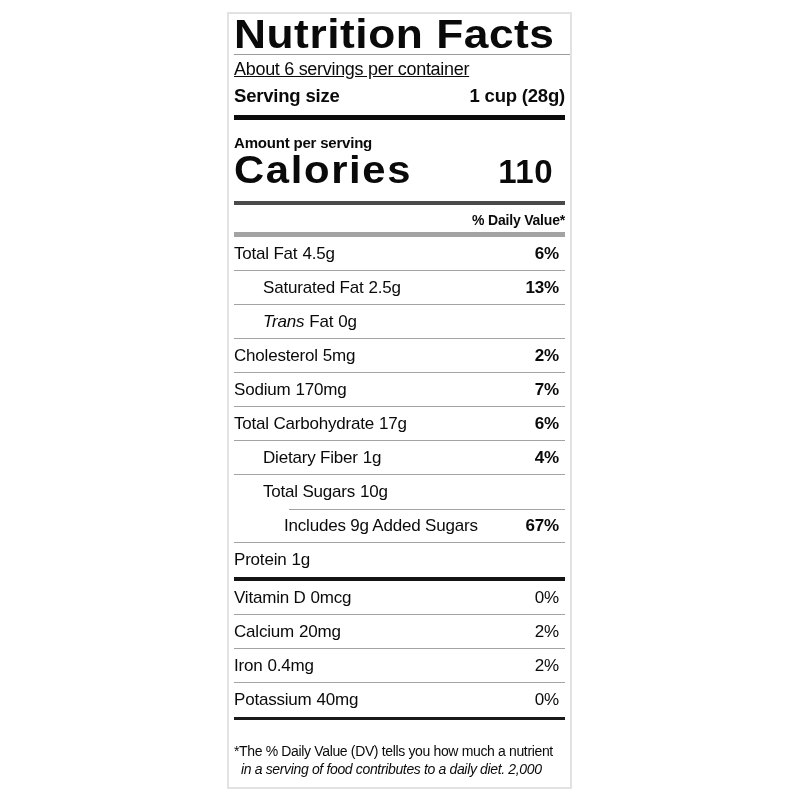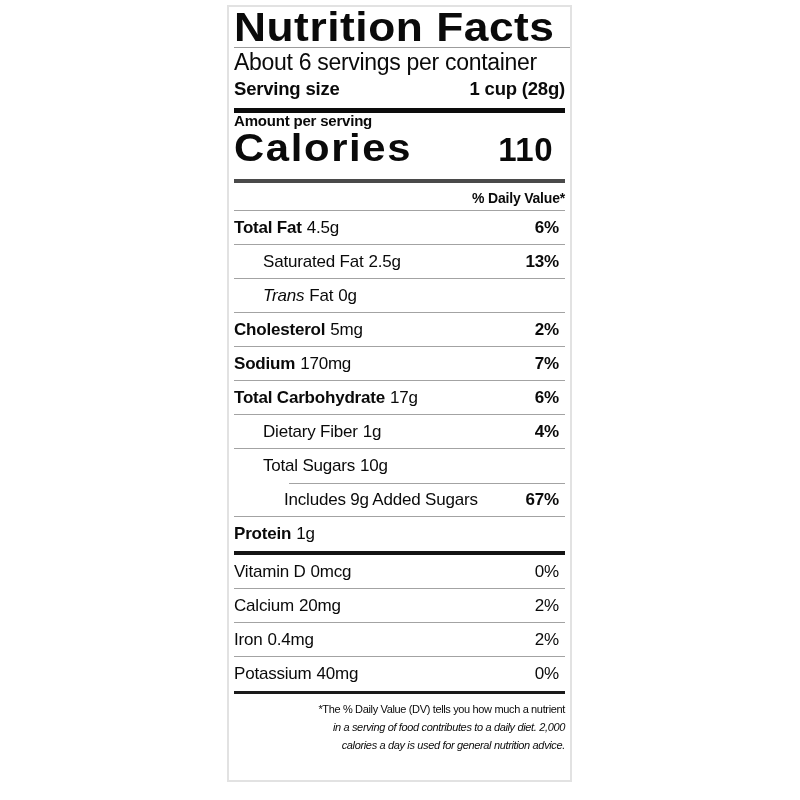--- a/index.html
+++ b/index.html
@@ -7,21 +7,21 @@
     padding: 0;
     width: 800px;
     height: 800px;
     background: #ffffff;
     font-family: "Liberation Sans", "DejaVu Sans", sans-serif;
     color: #0a0a0a;
   }
   .panel {
     position: absolute;
     left: 227px;
-    top: 5px;
+    top: 12px;
     width: 345px;
     height: 777px;
     box-sizing: border-box;
     background: #ffffff;
     border: 2px solid #e2e2e2;
     padding: 0 5px;
     overflow: hidden;
   }
   .title {
     margin: 0;
@@ -29,25 +29,26 @@
     font-weight: bold;
     letter-spacing: 0.5px;
     line-height: 40px;
     height: 40px;
     white-space: nowrap;
     border-bottom: 1px solid #9c9c9c;
     transform: scaleX(1.08);
     transform-origin: left center;
   }
   .servings {
-    font-size: 23px;
+    font-size: 18px;
     letter-spacing: -0.3px;
     padding-top: 4px;
     height: 20px;
     line-height: 20px;
+    text-decoration: underline;
   }
   .ss-row {
     display: flex;
     justify-content: space-between;
     align-items: flex-end;
     font-weight: bold;
     font-size: 18.5px;
     letter-spacing: -0.2px;
     padding-top: 3px;
     height: 27px;
@@ -55,21 +56,21 @@
   }
   .bar { background: #0c0c0c; }
   .bar1 { height: 5px; margin-top: 6px; }
   .bar2 { height: 4px; margin-top: 9px; background: #4a4a4a; }
   .bar3 { height: 4px; background: #141414; }
   .bar4 { height: 3px; background: #1a1a1a; }
   .aps {
     font-weight: bold;
     font-size: 15px;
     letter-spacing: -0.2px;
-    padding-top: 0;
+    padding-top: 15px;
     height: 16px;
     line-height: 16px;
   }
   .cal-row {
     display: flex;
     justify-content: space-between;
     align-items: baseline;
     height: 41px;
     gap: 48px;
   }
@@ -90,57 +91,56 @@
     margin-right: 12px;
   }
   .dv-header {
     text-align: right;
     font-weight: bold;
     font-size: 14px;
     letter-spacing: -0.2px;
     padding-top: 7px;
     height: 20px;
     line-height: 16px;
-    border-bottom: 1px solid #a3a3a3;
+    border-bottom: 5px solid #a3a3a3;
   }
   .row {
     display: flex;
     justify-content: space-between;
     align-items: center;
     height: 34px;
     box-sizing: border-box;
     border-bottom: 1px solid #a3a3a3;
     font-size: 17px;
     letter-spacing: -0.2px;
     position: relative;
   }
   .row.nb { border-bottom: none; }
   .nm { white-space: nowrap; }
   .ind1 .nm { padding-left: 29px; }
   .ind2 .nm { padding-left: 50px; }
   .amt { margin-left: 5px; }
   .dv { font-weight: bold; margin-right: 6px; }
   .dv.reg { font-weight: normal; }
-  .b { font-weight: bold; margin-top: 8px; }
+  .b { font-weight: normal; margin-top: 8px; }
   .it { font-style: italic; }
   .partial::before {
     content: "";
     position: absolute;
     top: 0;
     left: 55px;
     right: 0;
     height: 1px;
     background: #a3a3a3;
   }
   .footnote {
-    padding-top: 6px;
-    font-size: 11px;
+    padding-top: 22px;
+    font-size: 14px;
     letter-spacing: -0.35px;
     line-height: 18px;
-    text-align: right;
   }
   .fn-ind { padding-left: 7px; font-style: italic; }
 </style>
 </head>
 <body>
 
 <section class="panel">
 
   <h1 class="title">Nutrition Facts</h1>
 
@@ -234,16 +234,15 @@
   <div class="row nb">
     <span class="nm"><span>Potassium</span><span class="amt">40mg</span></span>
     <span class="dv reg">0%</span>
   </div>
 
   <div class="bar bar4"></div>
 
   <div class="footnote">
     <div>*The % Daily Value (DV) tells you how much a nutrient</div>
     <div class="fn-ind">in a serving of food contributes to a daily diet. 2,000</div>
-    <div class="fn-ind">calories a day is used for general nutrition advice.</div>
   </div>
 
 </section>
 
 </body></html>

